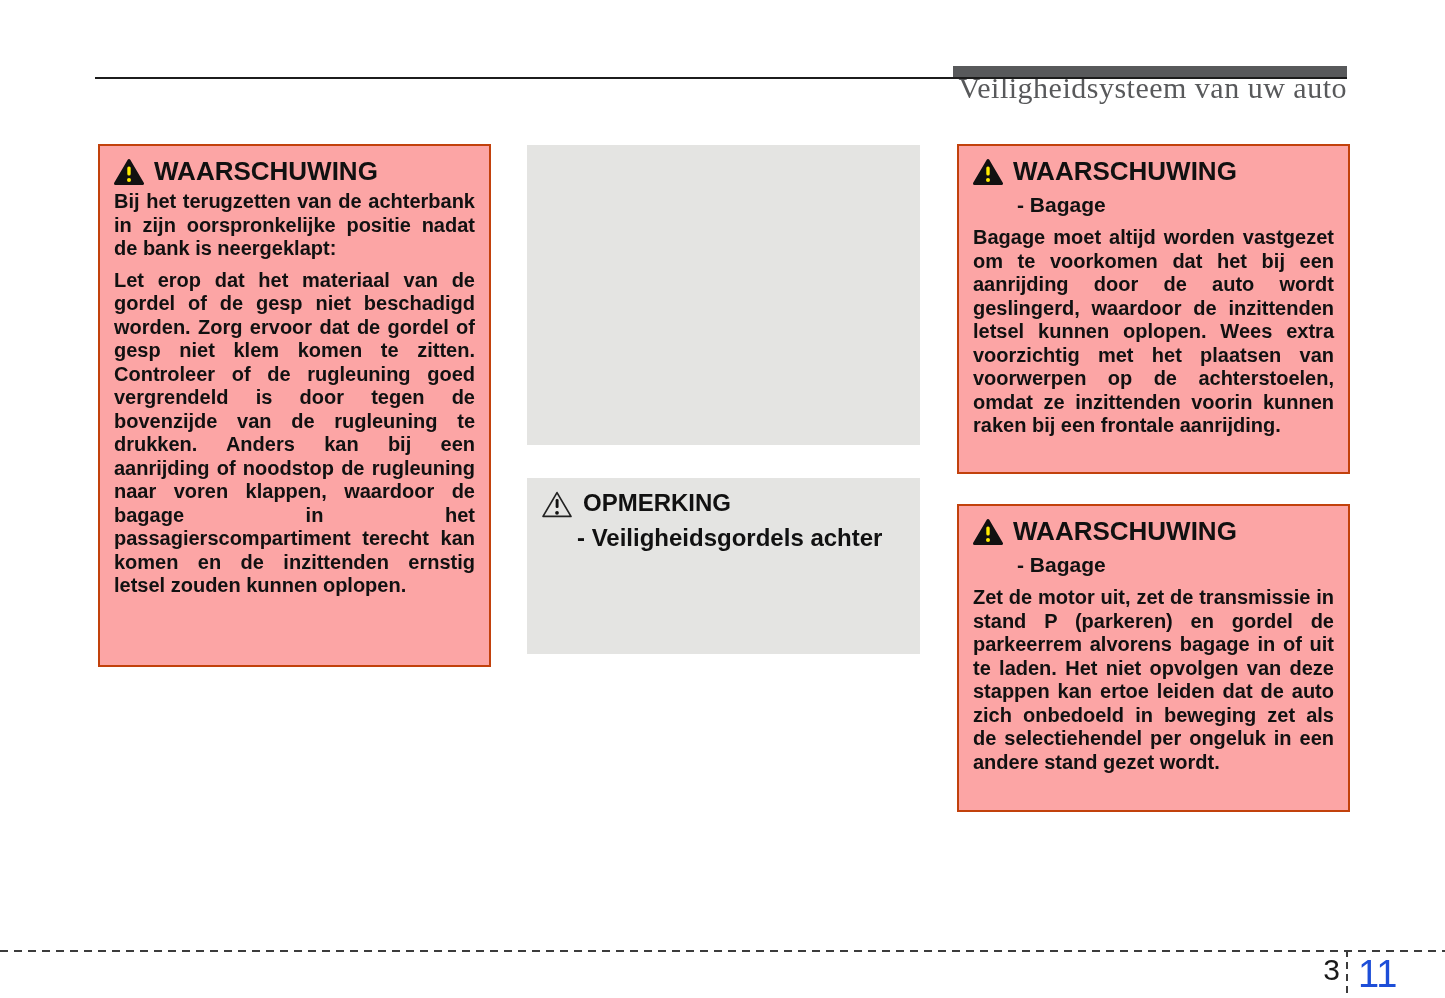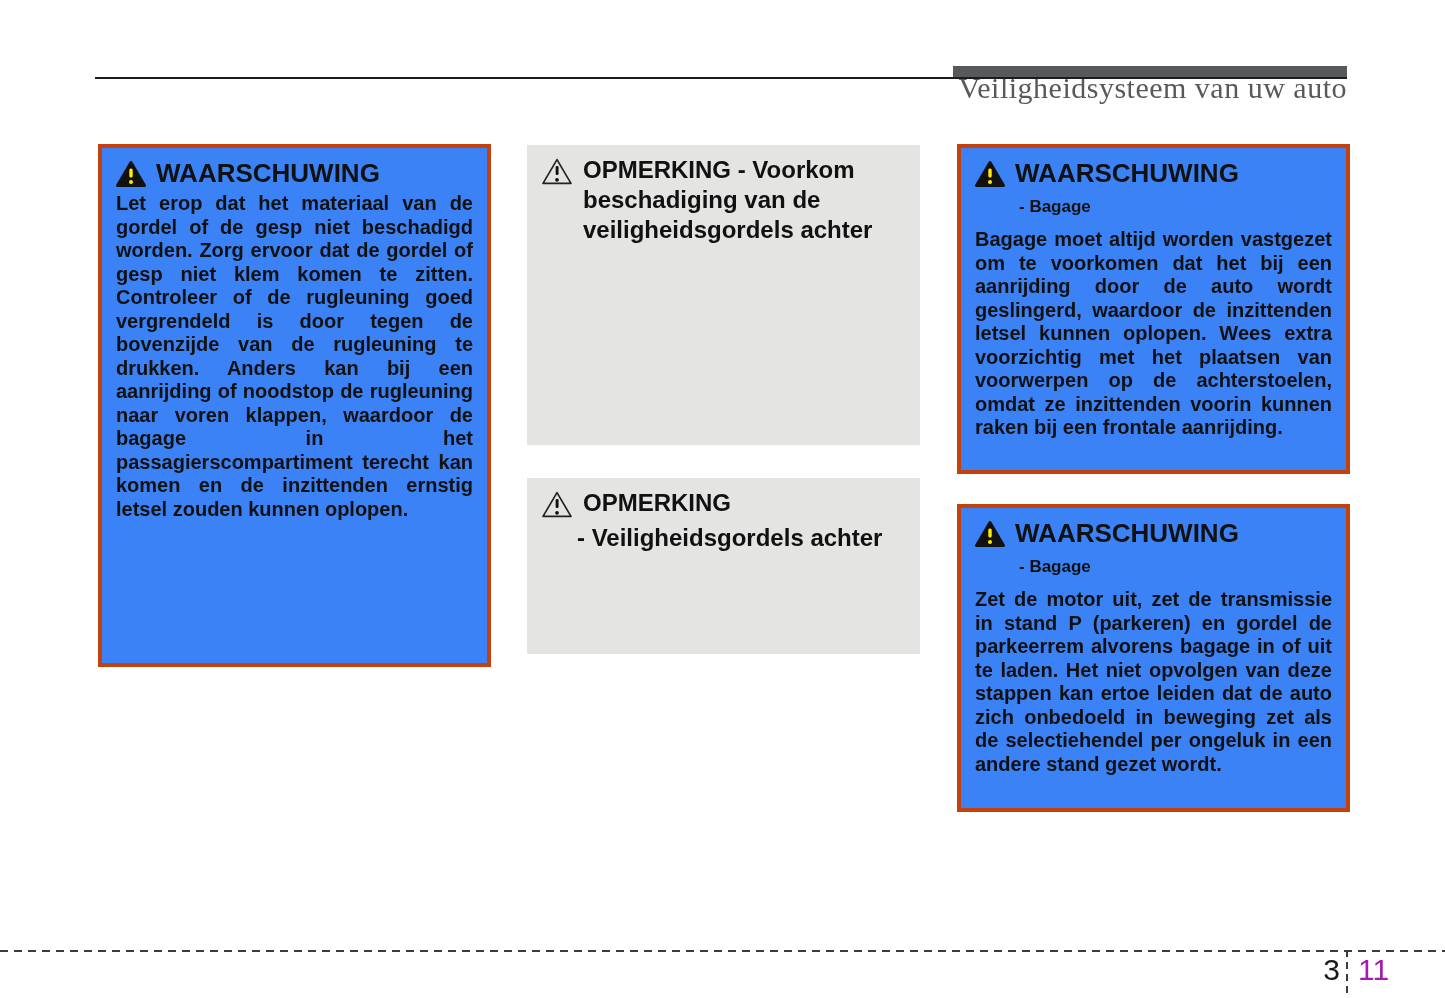--- a/index.html
+++ b/index.html
@@ -31,37 +31,37 @@
     width:1252px; height:2px; background:#1c1c1c;
   }
 
   
   .box {
     position:absolute;
     width:393px;
     padding:10px 14px;
     overflow:hidden;
   }
-  .box.warning { background:#3b82f6; border:4px solid #c2410c; }
+  .box.warning { background:#fca5a5; border:2px solid #c2410c; }
   .box.note    { background:#e4e4e2; border:none; }
 
   .box-head { display:flex; align-items:flex-start; gap:10px; margin-bottom:4px; }
   .box-head .icon { flex:0 0 auto; padding-top:2px; line-height:0; }
 
   .box-title { font-weight:bold; font-size:26px; line-height:30px; letter-spacing:0; }
   .box.note .box-title { font-size:24px; line-height:30px; }
 
-  .box-sub { font-weight:bold; font-size:17px; line-height:30px; margin:0 0 6px 44px; }
+  .box-sub { font-weight:bold; font-size:21px; line-height:30px; margin:0 0 6px 44px; }
   .box.note .box-sub { font-size:24px; margin-left:36px; margin-bottom:18px; }
 
   .body-text {
     font-weight:bold; font-size:20px; line-height:23.5px;
     text-align:justify;
   }
-  .body-text + .body-text { margin-top:8px;text-decoration:underline; }
+  .body-text + .body-text { margin-top:8px; }
   .box.note .body-text { font-style:italic; }
 
   #box-reseat   { left:98px;  top:144px; height:523px; }
   #box-buckle   { left:527px; top:145px; height:300px; }
   #box-shoulder { left:527px; top:478px; height:176px; }
   #box-secure   { left:957px; top:144px; height:330px; }
   #box-loading  { left:957px; top:504px; height:308px; }
 
   
   .footer-rule {
@@ -71,21 +71,21 @@
   .footer-vrule {
     position:absolute; left:1346px; top:950px; width:2px; height:48px;
     background:repeating-linear-gradient(180deg,#3c3c3c 0 7px,transparent 7px 12px);
   }
   .chapter-num {
     position:absolute; top:953px; right:105px;
     font-size:30px; color:#1a1a1a;
   }
   .page-num {
     position:absolute; top:953px; left:1358px;
-    font-size:30px; color:#a21caf;text-align:center;
+    font-size:38px; color:#1d4ed8;text-align:center;
   }
 </style>
 </head>
 <body>
 
 <div class="page">
 
   <div class="header-title">Veiligheidsysteem van uw auto</div>
   <div class="header-bar"></div>
   <div class="header-rule"></div>
@@ -94,34 +94,25 @@
     <div class="box-head">
       <span class="icon">
         <svg width="30" height="28" viewBox="0 0 30 28">
           <path d="M15 2.5 L28.5 25.5 H1.5 Z" fill="#111" stroke="#111" stroke-width="3" stroke-linejoin="round"></path>
           <rect x="13.3" y="8.6" width="3.4" height="9" rx="1.5" fill="#ffeb00"></rect>
           <circle cx="15" cy="22" r="2" fill="#ffeb00"></circle>
         </svg>
       </span>
       <h2 class="box-title">WAARSCHUWING</h2>
     </div>
+    <p class="body-text">Bij het terugzetten van de achterbank in zijn oorspronkelijke positie nadat de bank is neergeklapt:</p>
     <p class="body-text">Let erop dat het materiaal van de gordel of de gesp niet beschadigd worden. Zorg ervoor dat de gordel of gesp niet klem komen te zitten. Controleer of de rugleuning goed vergrendeld is door tegen de bovenzijde van de rugleuning te drukken. Anders kan bij een aanrijding of noodstop de rugleuning naar voren klappen, waardoor de bagage in het passagierscompartiment terecht kan komen en de inzittenden ernstig letsel zouden kunnen oplopen.</p>
   </section>
 
   <section class="box note" id="box-buckle">
-    <div class="box-head">
-      <span class="icon">
-        <svg width="32" height="29" viewBox="0 0 30 28">
-          <path d="M15 2.5 L28.5 25.5 H1.5 Z" fill="none" stroke="#222" stroke-width="1.6" stroke-linejoin="round"></path>
-          <rect x="13.7" y="8.8" width="2.8" height="8.6" rx="1.2" fill="#111"></rect>
-          <circle cx="15" cy="22" r="1.8" fill="#111"></circle>
-        </svg>
-      </span>
-      <h2 class="box-title">OPMERKING - Voorkom beschadiging van de veiligheidsgordels achter</h2>
-    </div>
   </section>
 
   <section class="box note" id="box-shoulder">
     <div class="box-head">
       <span class="icon">
         <svg width="32" height="29" viewBox="0 0 30 28">
           <path d="M15 2.5 L28.5 25.5 H1.5 Z" fill="none" stroke="#222" stroke-width="1.6" stroke-linejoin="round"></path>
           <rect x="13.7" y="8.8" width="2.8" height="8.6" rx="1.2" fill="#111"></rect>
           <circle cx="15" cy="22" r="1.8" fill="#111"></circle>
         </svg>

